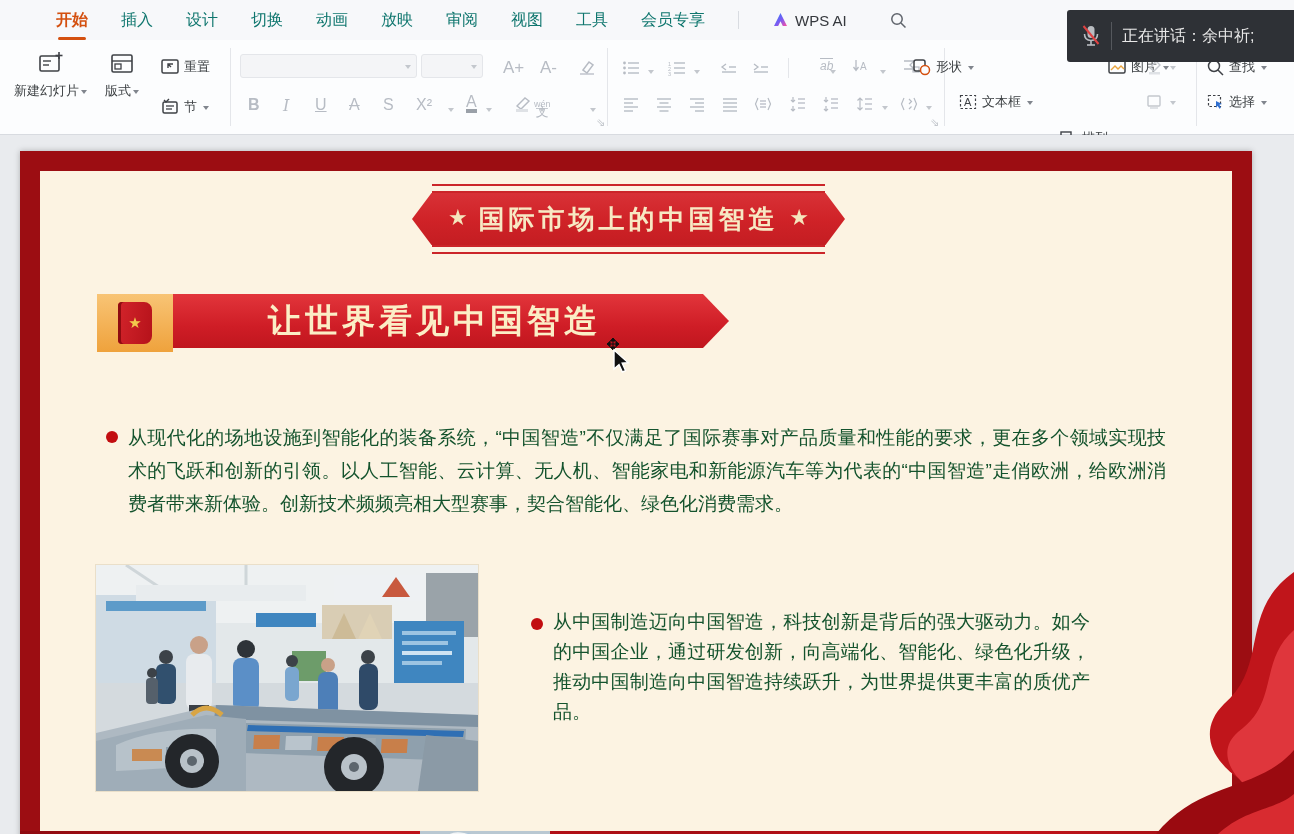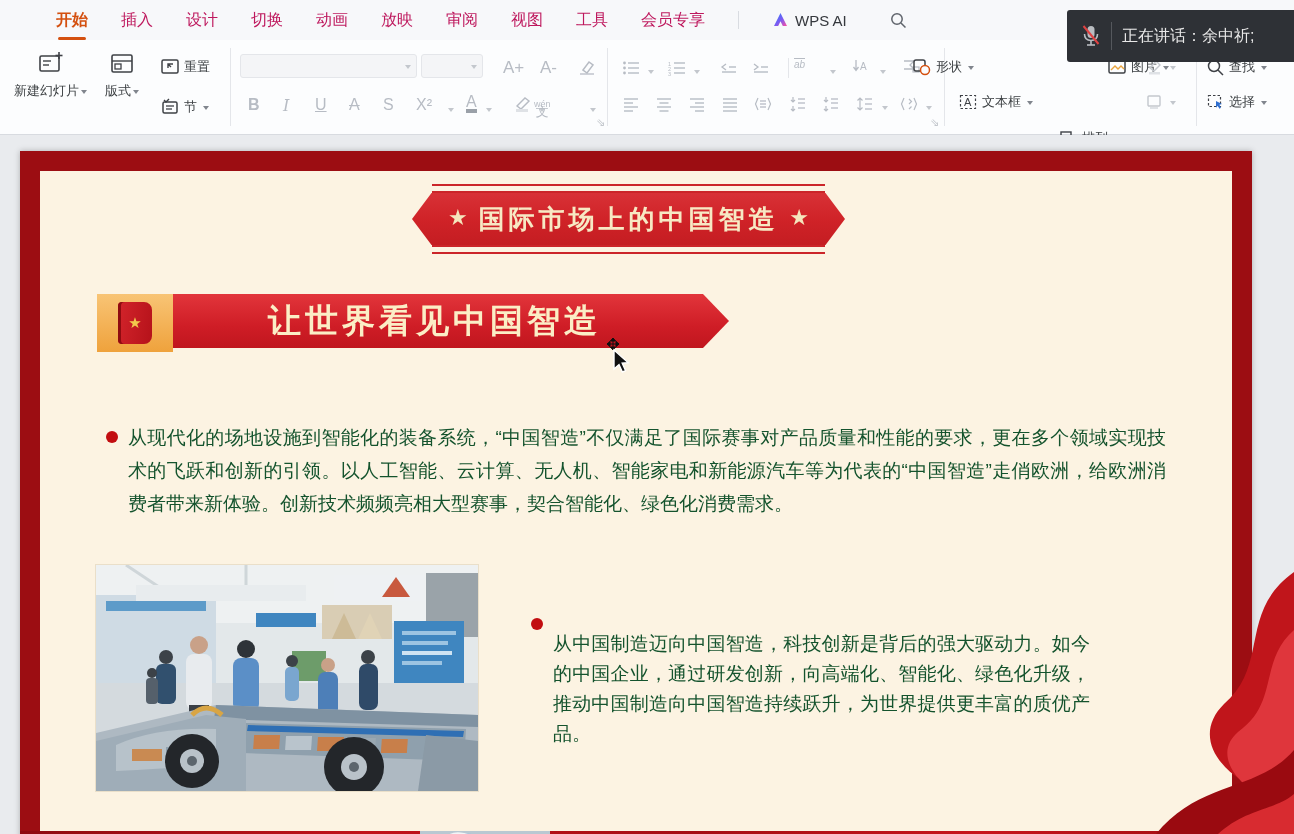--- a/index.html
+++ b/index.html
@@ -1,21 +1,21 @@
 <!DOCTYPE html>
 <html><head>
 <meta charset="utf-8">
 <style>
   html,body{margin:0;padding:0;}
   body{font-family:"Liberation Sans","DejaVu Sans",sans-serif; width:1294px; height:834px; overflow:hidden; background:#e9ebee;}
   .app{position:relative;width:1294px;height:834px;overflow:hidden;}
 
   
   .menubar{position:absolute;left:0;top:0;width:1294px;height:40px;background:#f7f8fa;display:flex;align-items:center;padding-left:56px;box-sizing:border-box;gap:33px;}
-  .tab{font-size:16px;color:#be185d;cursor:default;position:relative;white-space:nowrap;}
+  .tab{font-size:16px;color:#0f766e;cursor:default;position:relative;white-space:nowrap;}
   .tab.active{color:#d4500f;font-weight:bold;}
   .tab.active::after{content:"";position:absolute;left:2px;right:2px;bottom:-9px;height:3px;background:#d4500f;border-radius:2px;}
   .menu-divider{width:1px;height:18px;background:#d9dce1;}
   .wpsai{display:flex;align-items:center;gap:6px;font-size:15px;color:#35383d;}
   .searchglyph{margin-left:10px;display:flex;align-items:center;}
 
   
   .toolbar{position:absolute;left:0;top:40px;width:1294px;height:95px;background:#fcfdfe;border-bottom:1px solid #d8dbe0;box-sizing:border-box;}
   .tb-divider{position:absolute;top:8px;width:1px;height:78px;background:#e4e6ea;}
   .bigbtn{position:absolute;display:flex;flex-direction:column;align-items:center;gap:4px;color:#3c4043;font-size:13px;cursor:default;}
@@ -52,21 +52,21 @@
   .sub-square{position:absolute;left:57px;top:123px;width:76px;height:58px;background:linear-gradient(180deg,#f8c475,#efa23c);display:flex;align-items:center;justify-content:center;}
   .book{width:34px;height:42px;background:linear-gradient(100deg,#d3242b,#b5121a);border-radius:4px 8px 8px 4px;position:relative;box-shadow:inset 3px 0 0 #8f0b11;display:flex;align-items:center;justify-content:center;}
   .book .bstar{color:#f2c94c;font-size:15px;}
   .sub-banner{position:absolute;left:133px;top:123px;width:519px;height:54px;background:linear-gradient(180deg,#e2353b 0%,#cf1d26 60%,#c0161e 100%);clip-path:polygon(0 0,calc(100% - 26px) 0,100% 50%,calc(100% - 26px) 100%,0 100%);display:flex;align-items:center;justify-content:center;padding-left:37px;}
   .sub-text{font-family:"DejaVu Serif","Liberation Serif",serif;font-weight:bold;font-size:33px;color:#fbeec6;letter-spacing:4px;padding-right:70px;white-space:nowrap;}
 
   
   .bullet-dot{position:absolute;width:12px;height:12px;border-radius:50%;background:#c20d10;}
   .para{position:absolute;font-size:19px;color:#14532d;text-align:justify;}
   .para1{left:88px;top:250px;width:1038px;line-height:33px;}
-  .para2{left:513px;top:436px;width:537px;line-height:30px;margin-top:22px;}
+  .para2{left:513px;top:436px;width:537px;line-height:30px;}
 
   .photo{position:absolute;left:56px;top:394px;width:382px;height:226px;outline:1px solid #eadfc9;}
 
   
   .bottom-band{position:absolute;left:-20px;right:-20px;bottom:-20px;height:20px;background:linear-gradient(90deg,#8e0a10,#c1121a 28%,#a50d13 55%,#c8151c 78%,#9c0c11);z-index:5;overflow:hidden;}
 
   
   .corner-decor{position:absolute;left:1128px;top:437px;width:166px;height:262px;z-index:6;pointer-events:none;}
 
   
@@ -228,21 +228,21 @@
         </svg>
     </span>
     <span class="glyphbtn" style="left:752px;top:20px;">
       <svg class="icon16" viewBox="0 0 18 16">
           <path d="M2 4 l4 3 -4 3" fill="none" stroke="#b7bcc4" stroke-width="1.3"></path>
           <line x1="2" y1="12" x2="16" y2="12" stroke="#b7bcc4" stroke-width="1.4"></line>
           <line x1="9" y1="7" x2="16" y2="7" stroke="#b7bcc4" stroke-width="1.4"></line>
         </svg>
     </span>
     <span style="position:absolute;left:788px;top:18px;width:1px;height:20px;background:#e4e6ea;"></span>
-    <span class="glyphbtn" style="left:794px;top:18px;font-size:10px;border-top:1.5px solid #b7bcc4;font-style:italic;">ab</span>
+    <span class="glyphbtn" style="left:820px;top:18px;font-size:12px;border-top:1.5px solid #b7bcc4;font-style:italic;">ab</span>
       <span class="chev dis" style="position:absolute;left:828px;top:26px;"></span>
     <span class="glyphbtn" style="left:852px;top:18px;">
       <svg class="icon16" viewBox="0 0 18 16">
           <path d="M4 2 v10 m-2.5-3 L4 12.5 6.5 9" fill="none" stroke="#b7bcc4" stroke-width="1.3"></path>
           <text x="8" y="12" font-size="10" fill="#b7bcc4">A</text>
         </svg>
     </span>
       <span class="chev dis" style="position:absolute;left:878px;top:26px;"></span>
     <span class="glyphbtn" style="left:902px;top:18px;">
       <svg class="icon16" viewBox="0 0 18 16">

